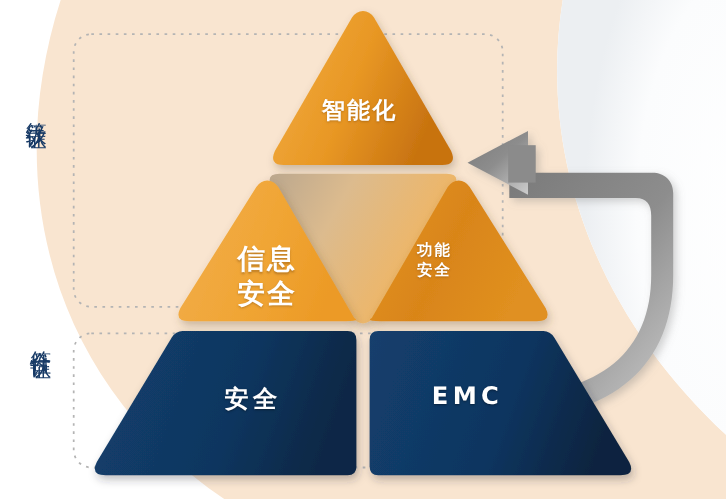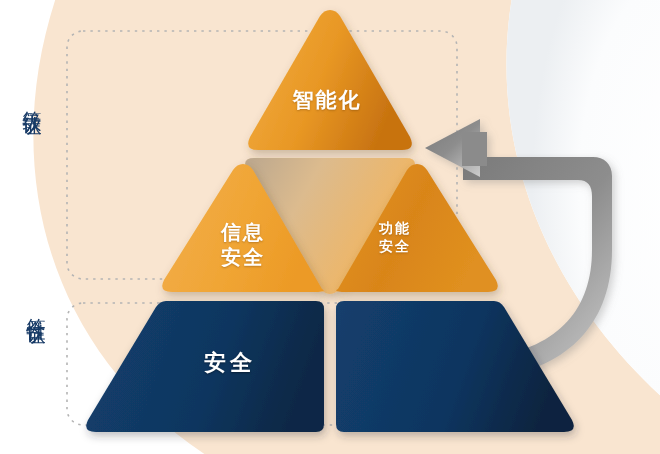--- a/index.html
+++ b/index.html
@@ -50,21 +50,21 @@
   #txt-zhinenghua {
     left: 272px; top: 86px; width: 110px;
     font-size: 21px; letter-spacing: 2px;
   }
   #txt-kekaoxing {
     left: 278px; top: 190px; width: 100px;
     font-size: 19px; letter-spacing: 2px;
   }
   #txt-xinxianquan {
     left: 198px; top: 220px; width: 90px;
-    font-size: 20px; letter-spacing: 2px; line-height: 1.25;
+    font-size: 25px; letter-spacing: 2px; line-height: 1.25;
   }
   #txt-gongnenganquan {
     left: 350px; top: 220px; width: 90px;
     font-size: 14px; letter-spacing: 2px; line-height: 1.25;
   }
   #txt-anquan {
     left: 180px; top: 348px; width: 100px;
     font-size: 22px; letter-spacing: 4px;
     text-shadow: 0 1px 2px rgba(0,0,0,0.4);
   }
@@ -196,14 +196,15 @@
 
   <div class="shape-text" id="txt-xinxianquan">信息
 安全</div>
 
 
   <div class="shape-text" id="txt-gongnenganquan">功能
 安全</div>
 
   <div class="shape-text" id="txt-anquan">安全</div>
 
+  <div class="shape-text" id="txt-emc">EMC</div>
 
 </div>
 
 </body></html>

